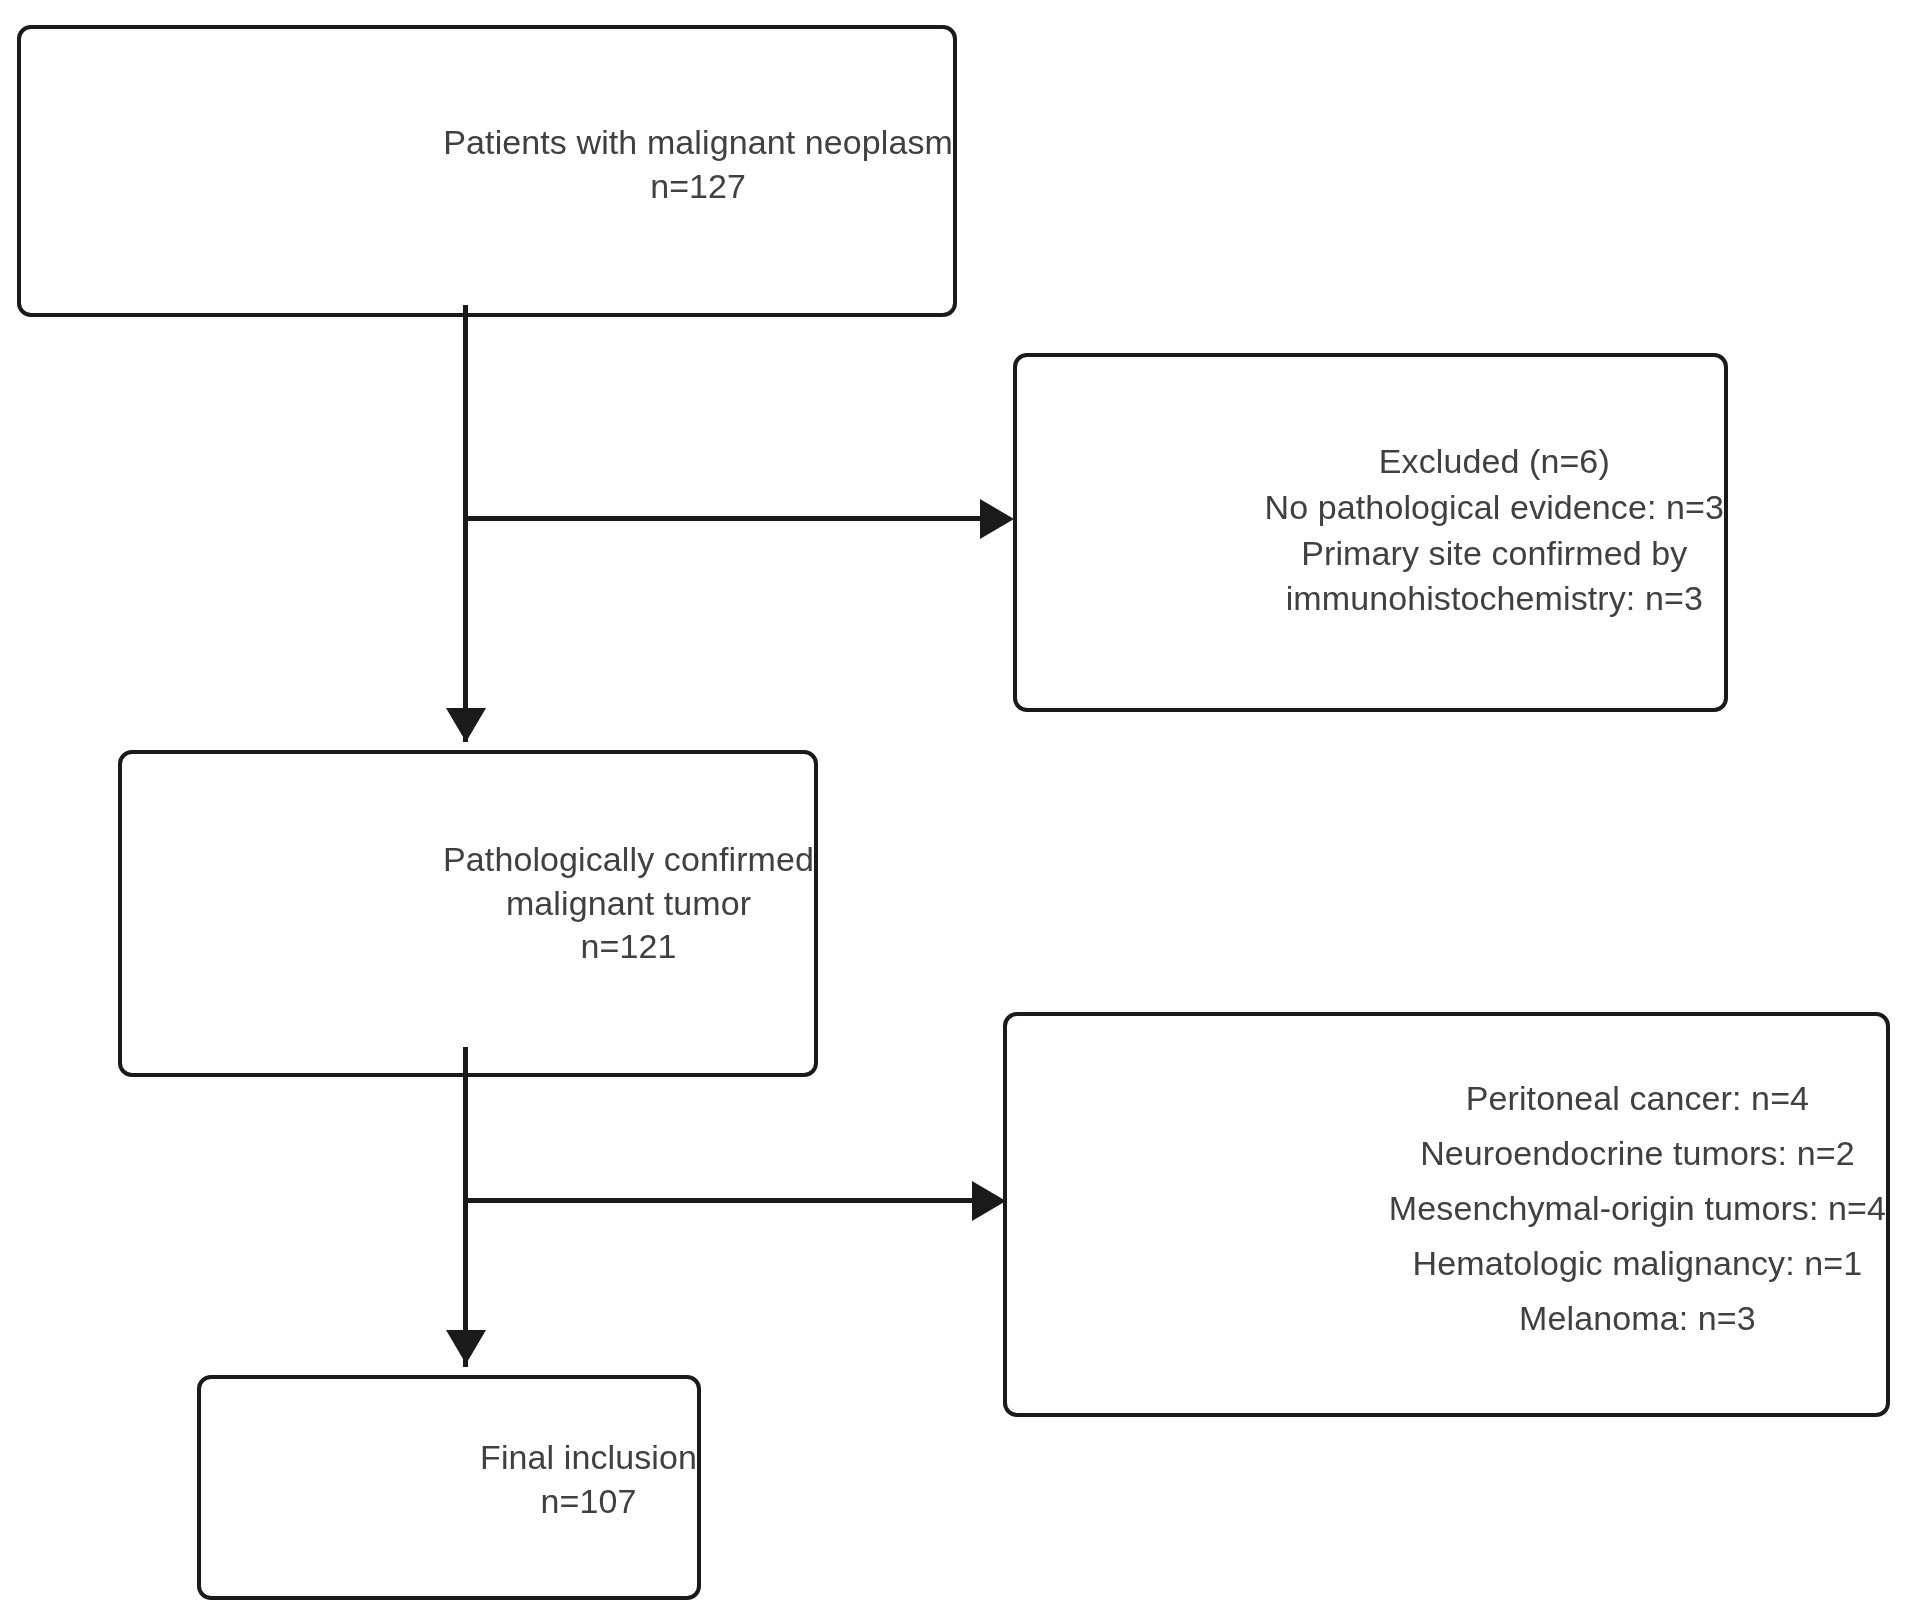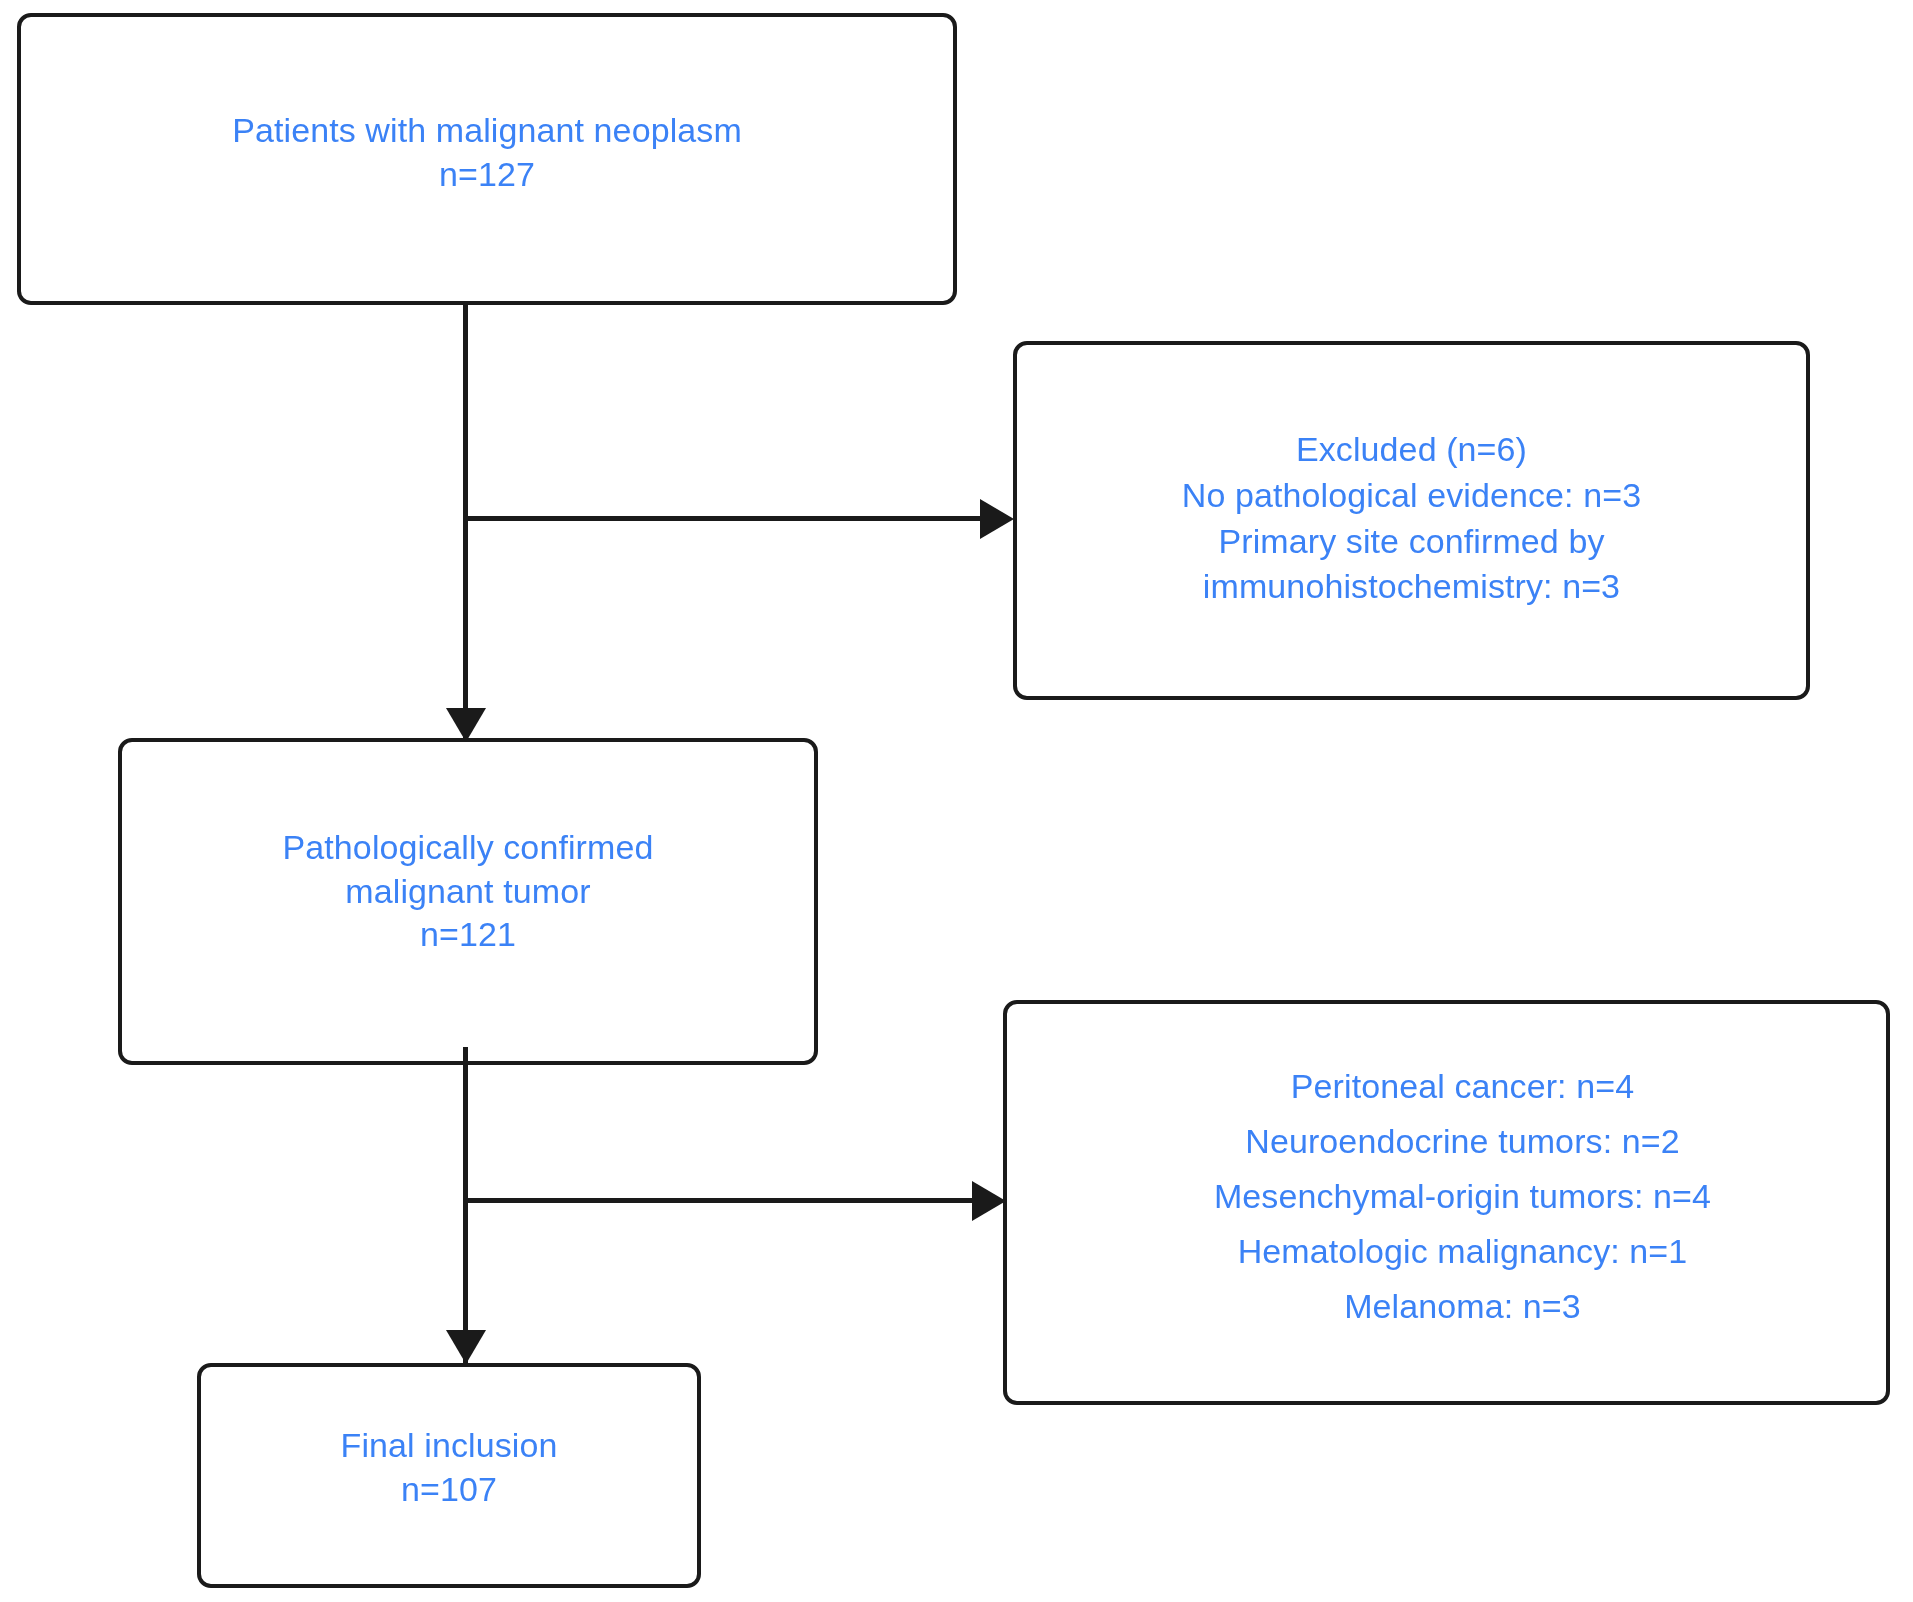--- a/index.html
+++ b/index.html
@@ -17,42 +17,43 @@
     overflow: hidden;
   }
   .node {
     position: absolute;
     box-sizing: border-box;
     border: 4px solid #1a1a1a;
     border-radius: 14px;
     background: #ffffff;
     display: flex;
     flex-direction: column;
-    align-items: center;
+    align-items: flex-end;
     justify-content: center;
     text-align: center;
-    color: #3b82f6;
+    color: #404040;
+    margin-top: 12px;
   }
   .node .line {
     display: block;
     white-space: nowrap;
     font-size: 34px;
     line-height: 1.28;
     letter-spacing: 0.1px;
   }
   
   #node-source {
     left: 17px;  top: 13px;
     width: 940px; height: 292px;
   }
   #node-source .stack { transform: translateY(-6px); }
 
   #node-excluded {
     left: 1013px; top: 341px;
-    width: 797px;  height: 359px;
+    width: 715px;  height: 359px;
   }
   #node-excluded .stack { transform: translateY(-2px); }
   #node-excluded .line { line-height: 1.34; }
 
   #node-confirmed {
     left: 118px; top: 738px;
     width: 700px; height: 327px;
   }
   #node-confirmed .stack { transform: translateY(-10px); }
 

